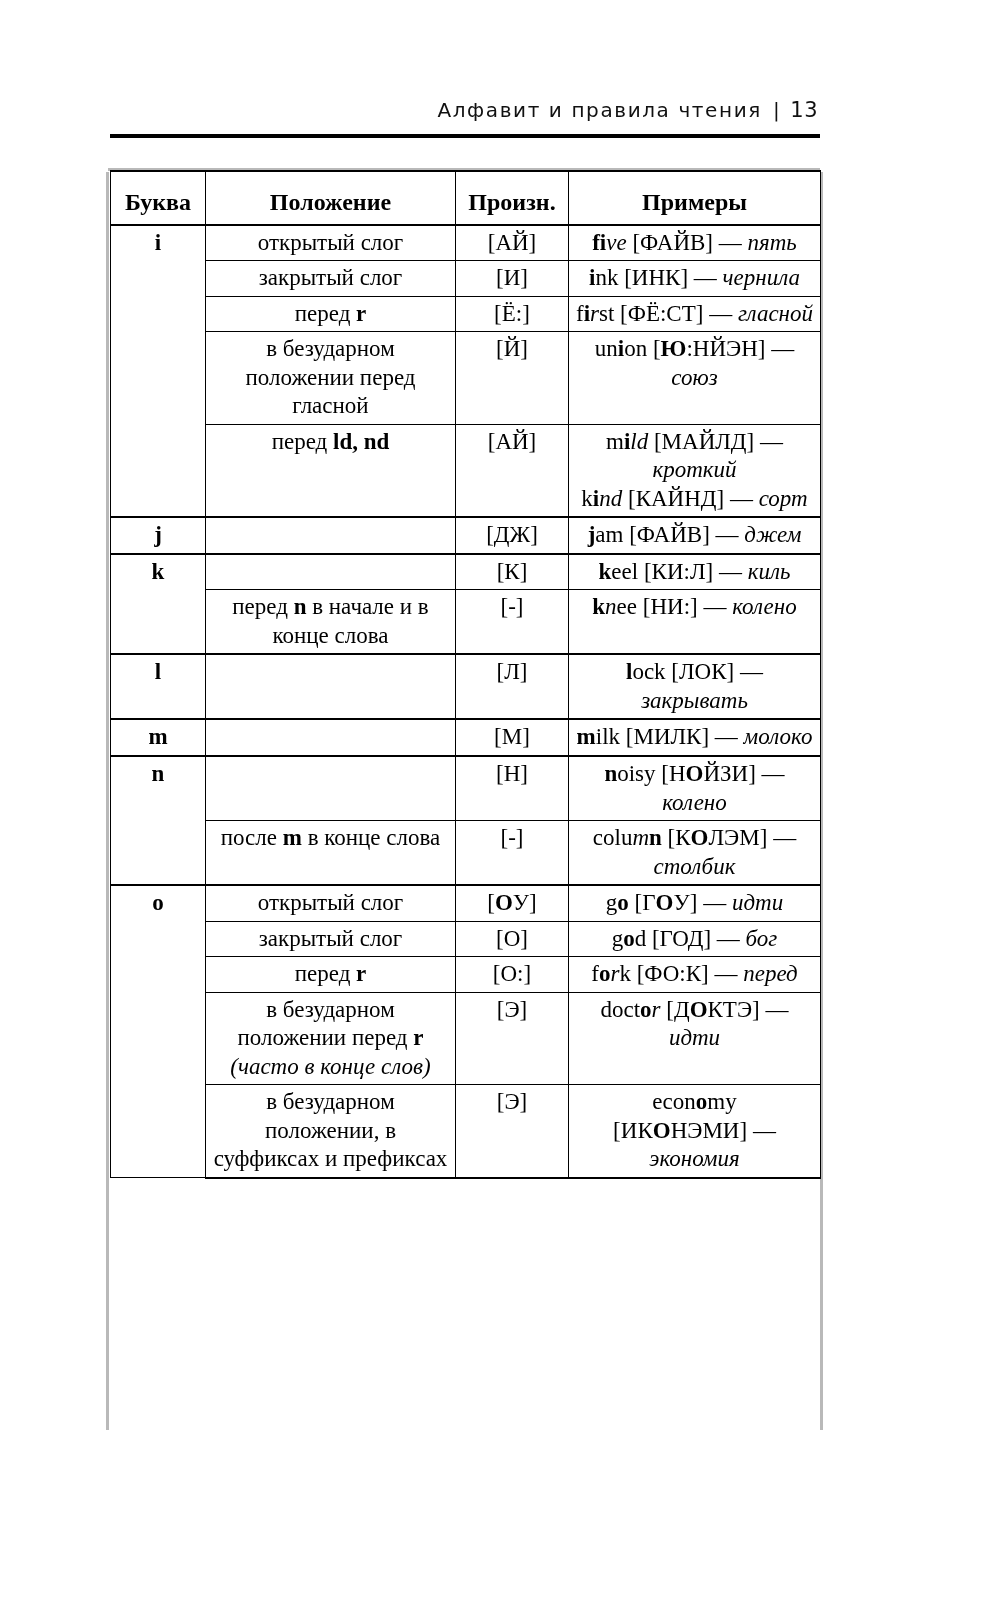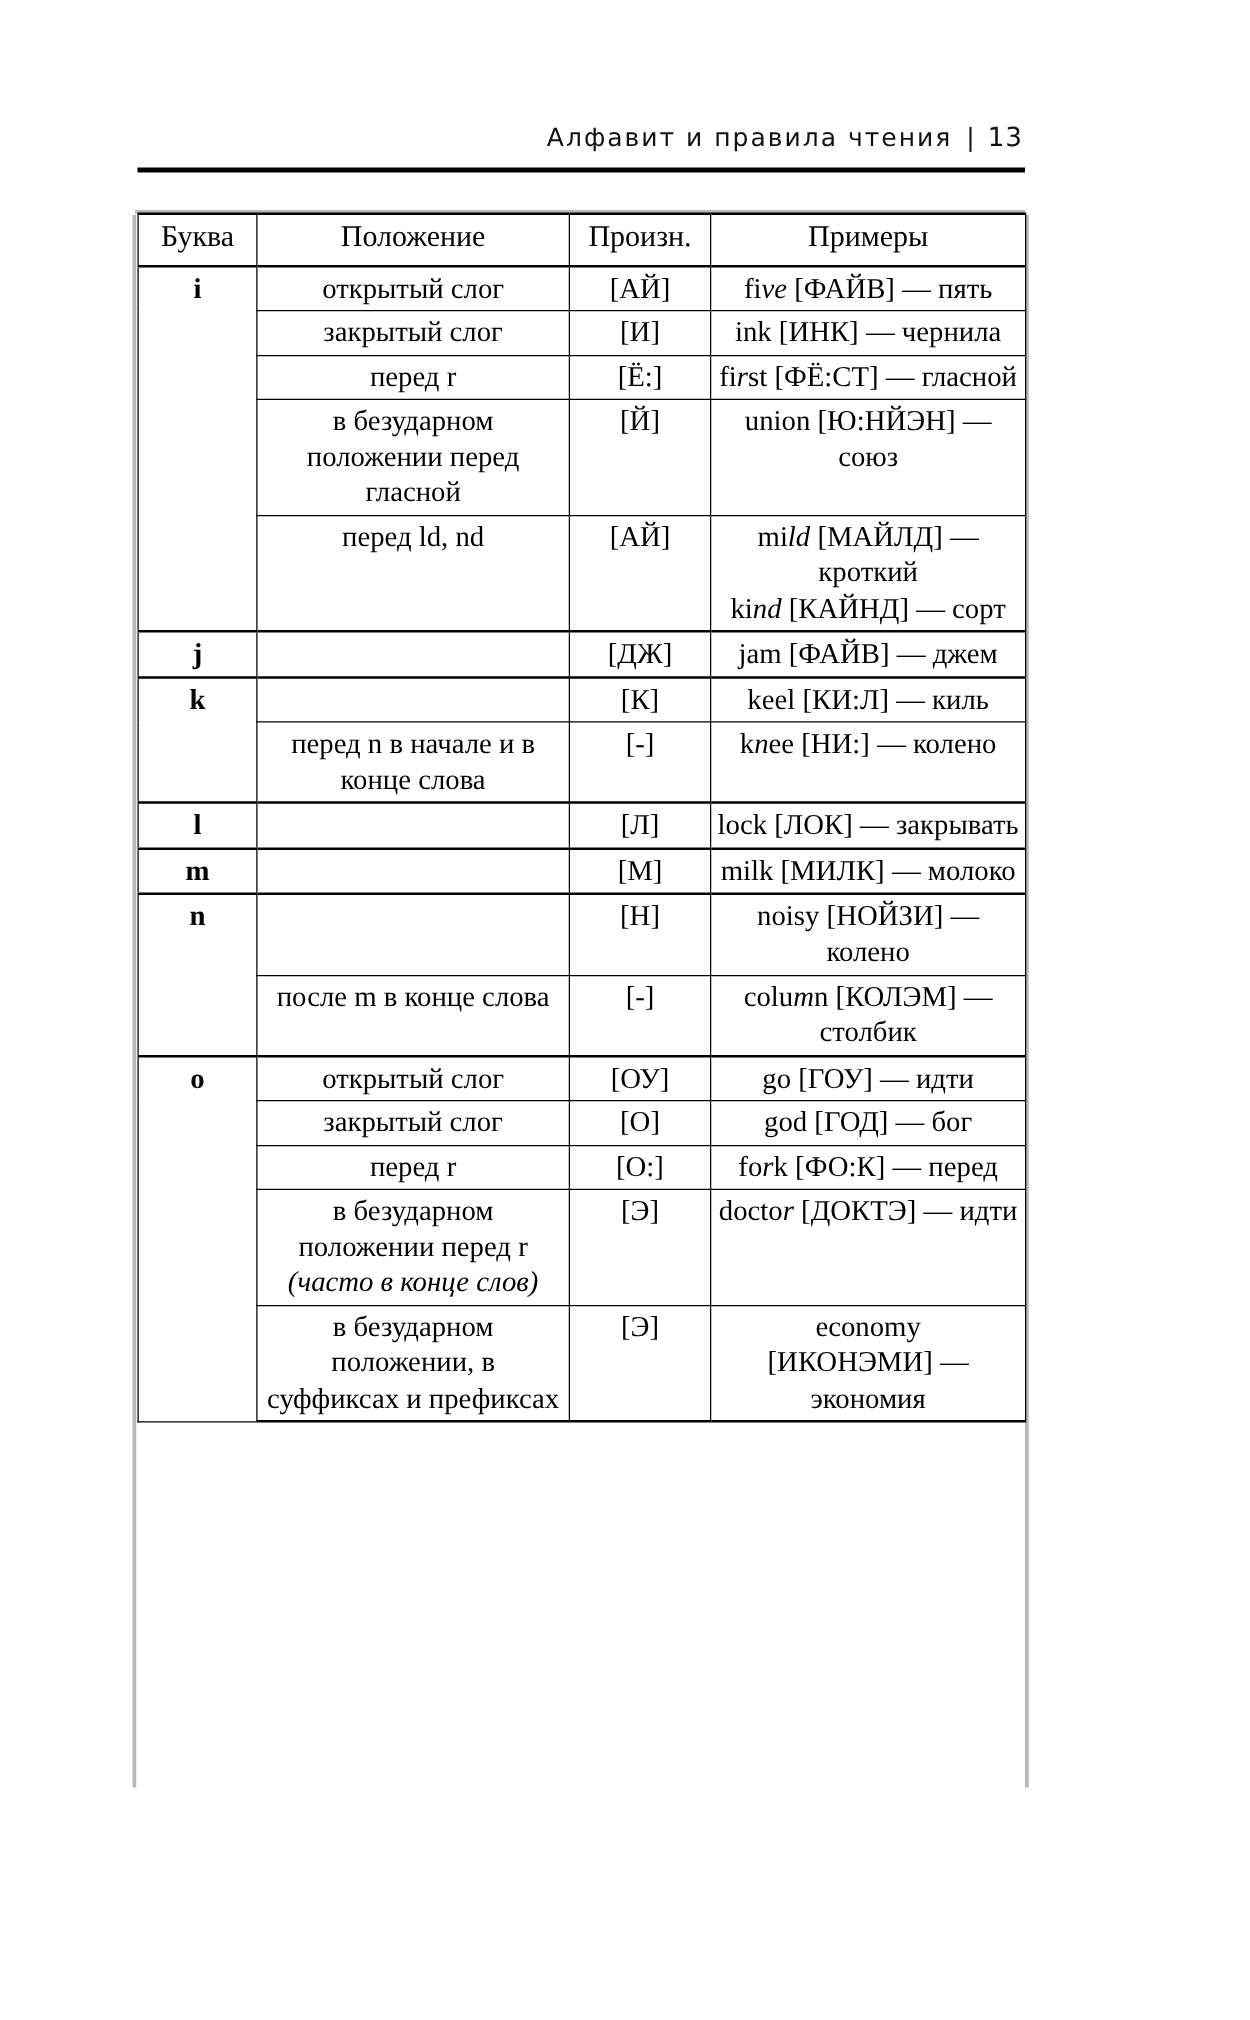--- a/index.html
+++ b/index.html
@@ -76,22 +76,22 @@
   table.rules td {
     border: 1.6px solid #000;
     padding: 3px 4px;
     vertical-align: top;
     font-size: 23px;
     line-height: 1.24;
     text-align: center;
   }
   table.rules thead th {
     font-size: 24px;
-    font-weight: 400;
-    padding: 4px 4px 6px 4px;
+    font-weight: 700;
+    padding: 16px 4px 6px 4px;
     vertical-align: middle;
     border-radius: 20px;
   }
   table.rules thead tr th {
     border-top: 2.4px solid #000;
     border-bottom: 2.6px solid #000;
   }
 
   td.letter {
     vertical-align: middle;
@@ -105,23 +105,23 @@
   
   tr.group-start > td,
   tr.group-start > th { border-top: 2.4px solid #000; }
 
   tr.last-row > td { border-bottom: 2.6px solid #000; }
 
   .pos  { text-align: center; }
   .pron { text-align: center; white-space: nowrap; }
   .ex   { text-align: center; }
 
-  b.b  { font-weight: normal; }
+  b.b  { font-weight: bold; }
   i.i  { font-style: italic; }
-  .ru  { }
+  .ru  { font-style: italic; }
 
   
   .shadow-left {
     position: absolute;
     left: 106px;
     top: 172px;
     width: 3px;
     height: 1258px;
     background: #b9b9b9;
   }

